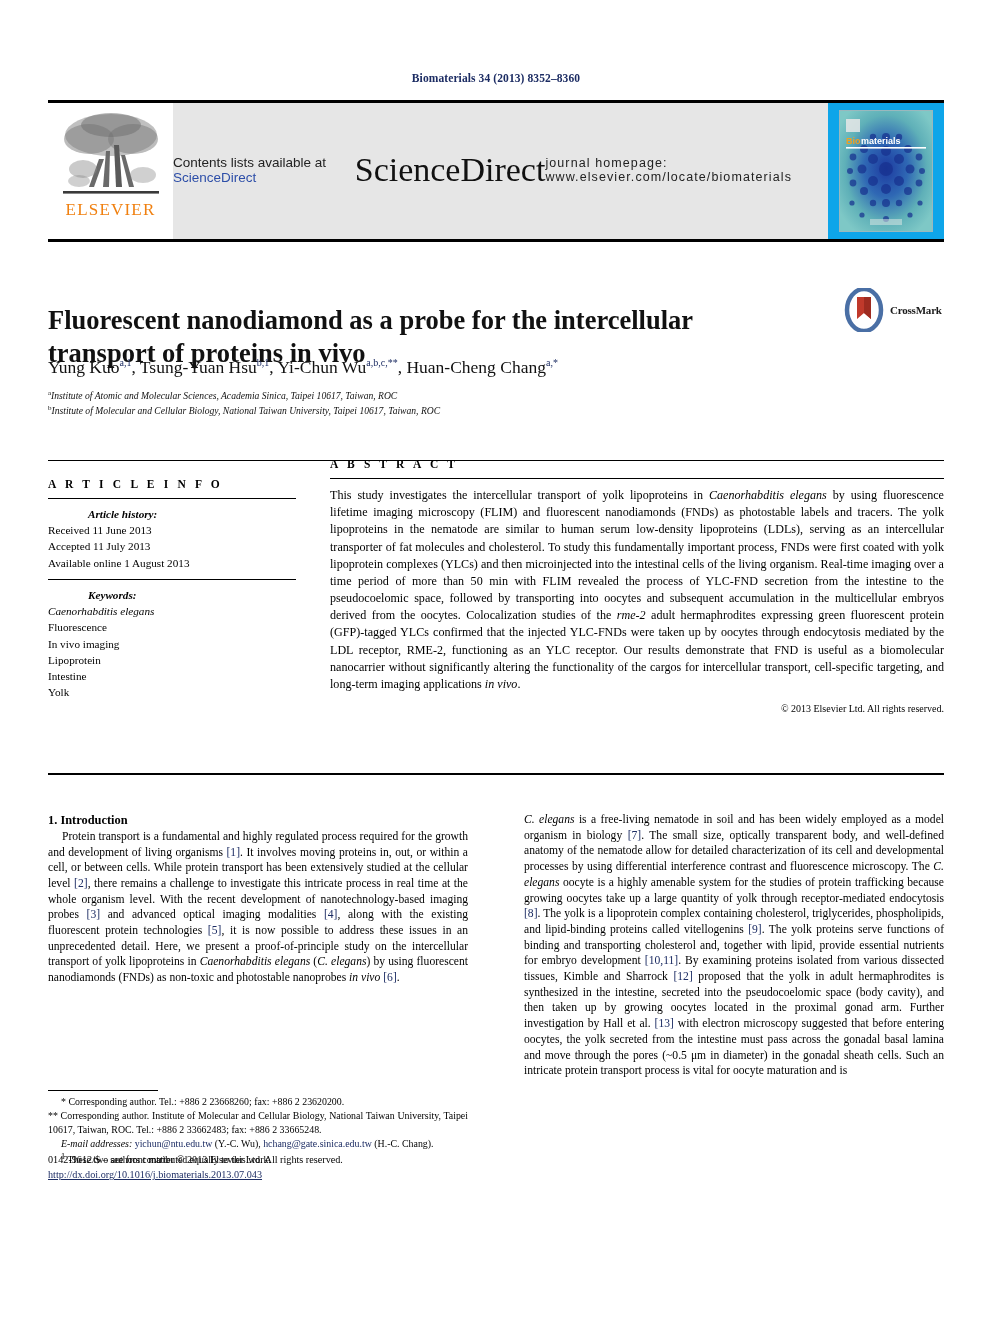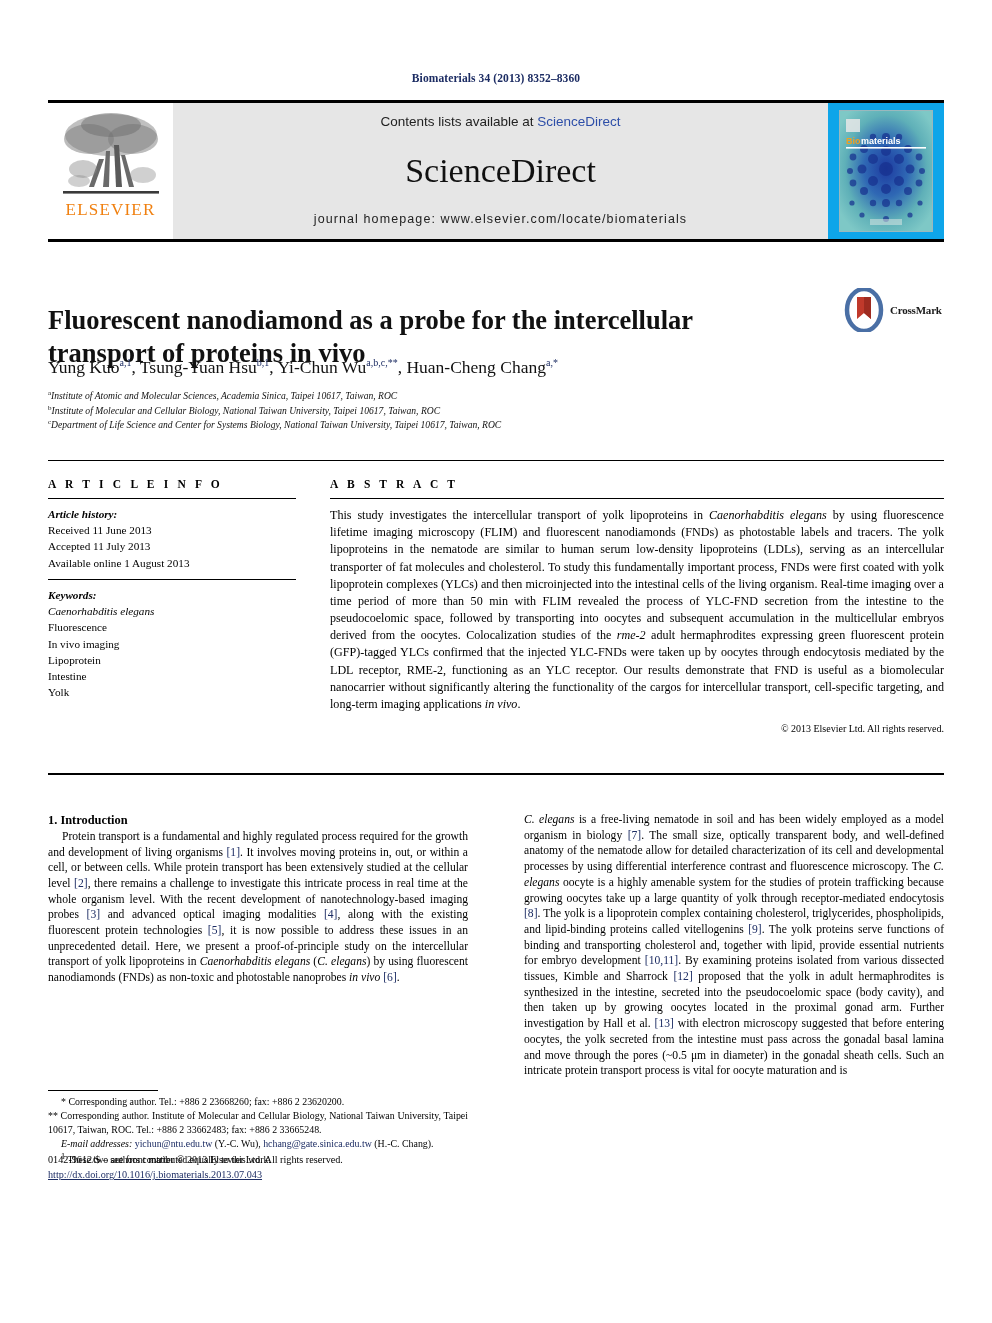--- a/index.html
+++ b/index.html
@@ -68,21 +68,20 @@
     letter-spacing: 1.2px;
     color: #f08010;
     line-height: 1;
     margin-top: -3px;
   }
 
   .journal-band {
     flex: 1 1 auto;
     background: #e6e6e6;
     display: flex;
-    flex-direction: column;
     align-items: center;
     justify-content: space-between;
     padding: 11px 0 13px 0;
     box-sizing: border-box;
   }
   .contents-line {
     font-family: "Liberation Sans", sans-serif;
     font-size: 13.5px;
     color: #222;
   }
@@ -201,27 +200,28 @@
     border-top: 1.6px solid #000;
     margin: 8px 0 7px 0;
   }
   .ai-body {
     font-size: 11.2px;
     line-height: 1.45;
   }
   .ai-body .lab {
     font-style: italic;
     font-weight: bold;
+    margin-left: 40px;
   }
   .ai-kw .sp { font-style: italic; }
 
   .abstract {
     position: absolute;
     left: 330px;
-    top: 478px;
+    top: 458px;
     width: 614px;
   }
   .abstract .rule {
     border-top: 1.6px solid #000;
     margin: 8px 0 8px 0;
   }
   .abs-body {
     font-size: 12.1px;
     line-height: 1.42;
     text-align: justify;
@@ -392,21 +392,20 @@
     <span class="crossmark-word">CrossMark</span>
   </div>
 
   <div class="authors">
     <span><span>Yung Kuo</span><sup>a,1</sup></span><span>, </span><span><span>Tsung-Yuan Hsu</span><sup>b,1</sup></span><span>, </span><span><span>Yi-Chun Wu</span><sup>a,b,c,**</sup></span><span>, </span><span><span>Huan-Cheng Chang</span><sup>a,*</sup></span>
   </div>
 
   <div class="affiliations">
     <div><sup>a</sup><span>Institute of Atomic and Molecular Sciences, Academia Sinica, Taipei 10617, Taiwan, ROC</span></div>
     <div><sup>b</sup><span>Institute of Molecular and Cellular Biology, National Taiwan University, Taipei 10617, Taiwan, ROC</span></div>
-    <div><sup>c</sup><span>Department of Life Science and Center for Systems Biology, National Taiwan University, Taipei 10617, Taiwan, ROC</span></div>
   </div>
 
   <div class="info-rule-top"></div>
 
   <div class="article-info">
     <div class="sec-head">A R T I C L E   I N F O</div>
     <div class="rule"></div>
     <div class="ai-body">
       <div class="lab">Article history:</div>
       <div>Received 11 June 2013</div>

